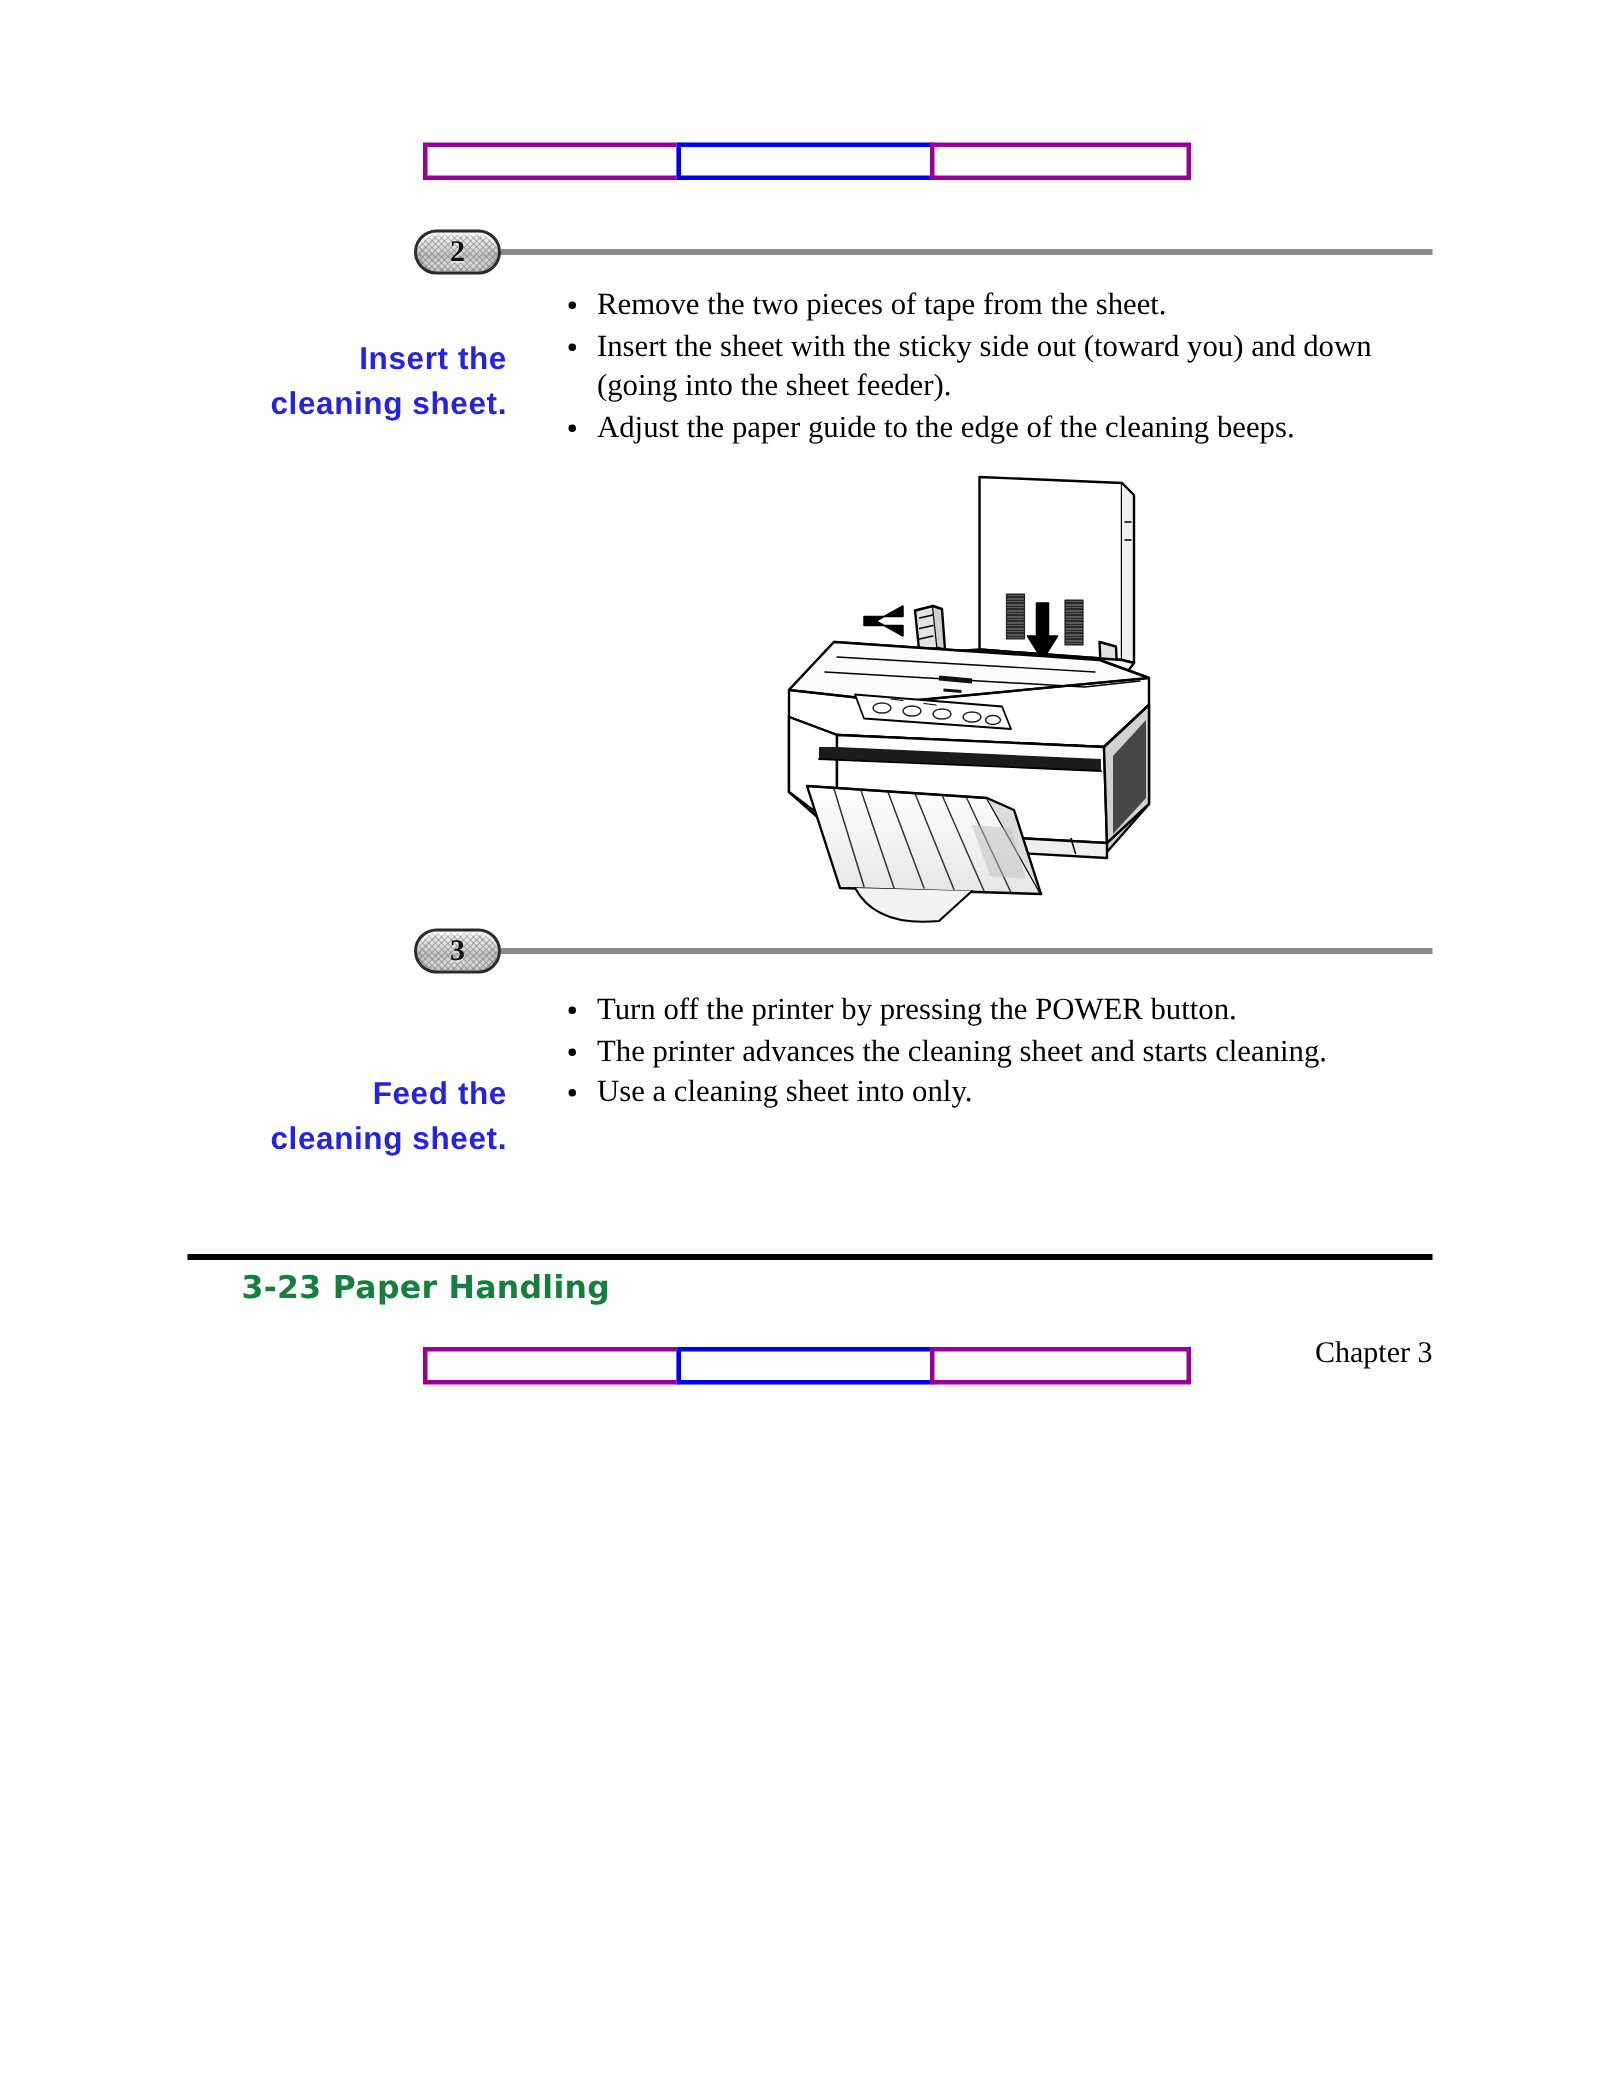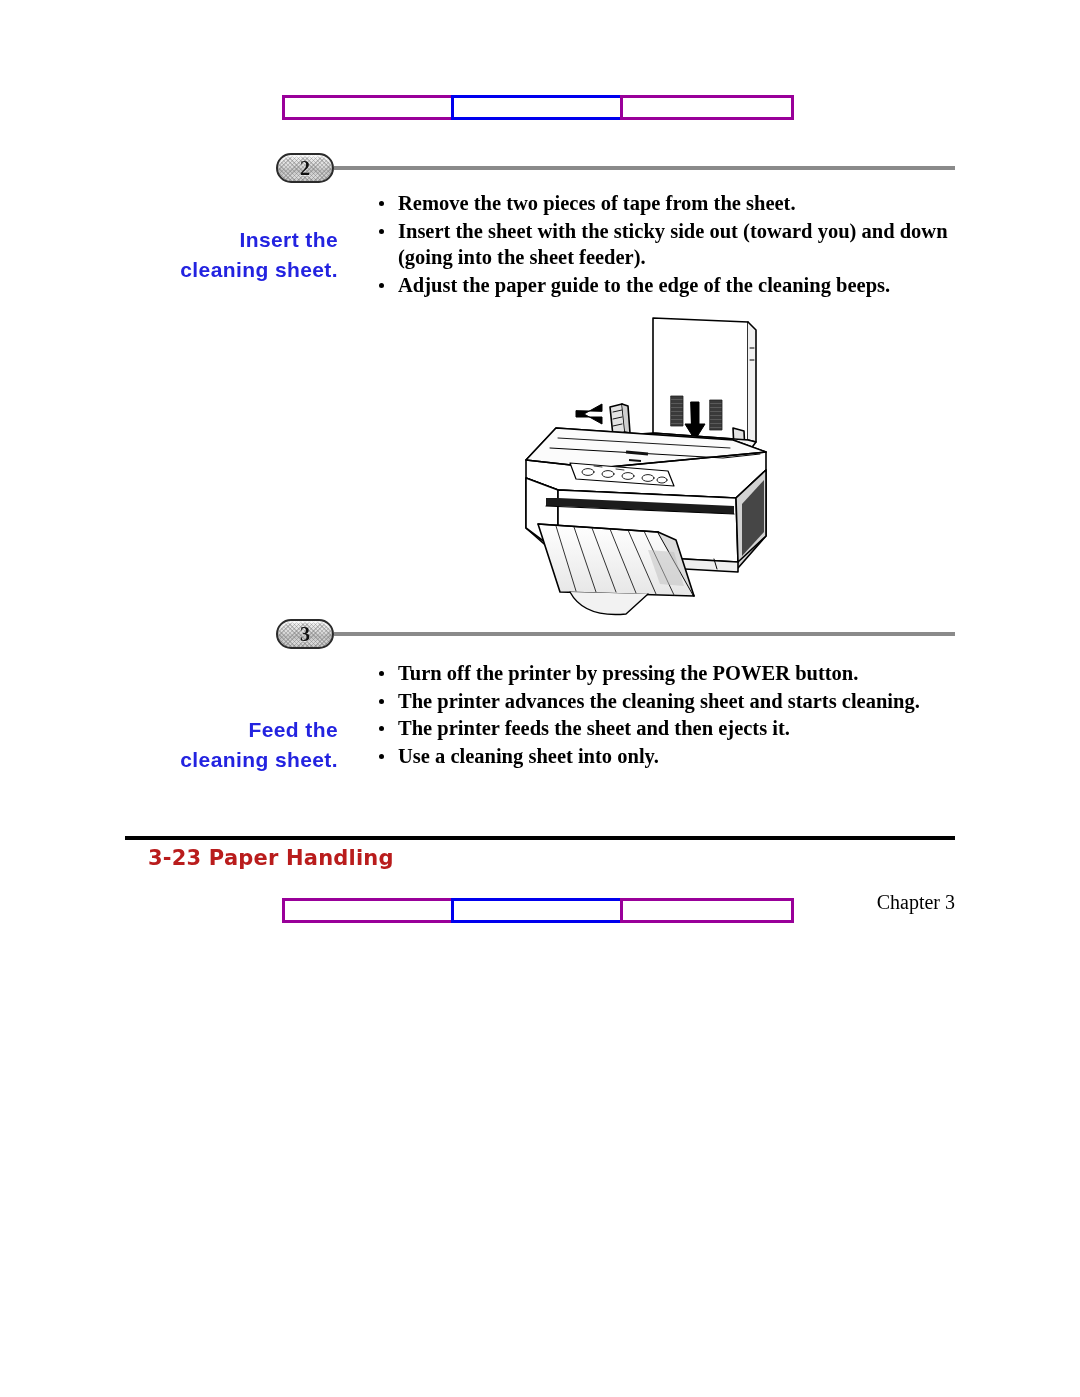--- a/index.html
+++ b/index.html
@@ -83,21 +83,20 @@
   }
 
   
   .bullets {
     position: absolute;
     width: 582px;
     font-family: "Liberation Serif", "DejaVu Serif", serif;
     font-size: 20.5px;
     line-height: 1.30;
     color: #000000;
-    font-weight: bold;
   }
   .bullets .li {
     position: relative;
     padding-left: 27px;
     margin-bottom: 1px;
   }
   .bullets .li::before {
     content: "";
     position: absolute;
     left: 8px;
@@ -112,27 +111,27 @@
   #footer-rule {
     position: absolute;
     left: 125px;
     top: 836px;
     width: 830px;
     height: 4px;
     background: #000000;
   }
   #footer-left {
     position: absolute;
-    left: 148px;
+    left: 161px;
     top: 846px;
     font-family: "DejaVu Sans", sans-serif;
     font-weight: bold;
     font-size: 21px;
     letter-spacing: .2px;
-    color: #b91c1c;
+    color: #15803d;
   }
   #footer-right {
     position: absolute;
     left: 755px;
     top: 891px;
     width: 200px;
     text-align: right;
     font-family: "Liberation Serif", serif;
     font-size: 20px;
     color: #000000;
@@ -276,21 +275,20 @@
   </div>
 
   <div class="side-head" style="left:108px; top:674px;margin-top:41px;">
     <div>Feed the</div>
     <div>cleaning sheet.</div>
   </div>
 
   <div class="bullets" style="left:371px; top:660px;">
     <div class="li">Turn off the printer by pressing the POWER button.</div>
     <div class="li">The printer advances the cleaning sheet and starts cleaning.</div>
-    <div class="li">The printer feeds the sheet and then ejects it.</div>
     <div class="li">Use a cleaning sheet into only.</div>
   </div>
 
   <div id="footer-rule"></div>
   <div id="footer-left">3-23 Paper Handling</div>
   <div id="footer-right">Chapter 3</div>
 
   <div class="tribar" id="tribar-bottom">
     <div class="seg purple s1"></div>
     <div class="seg blue s2"></div>

